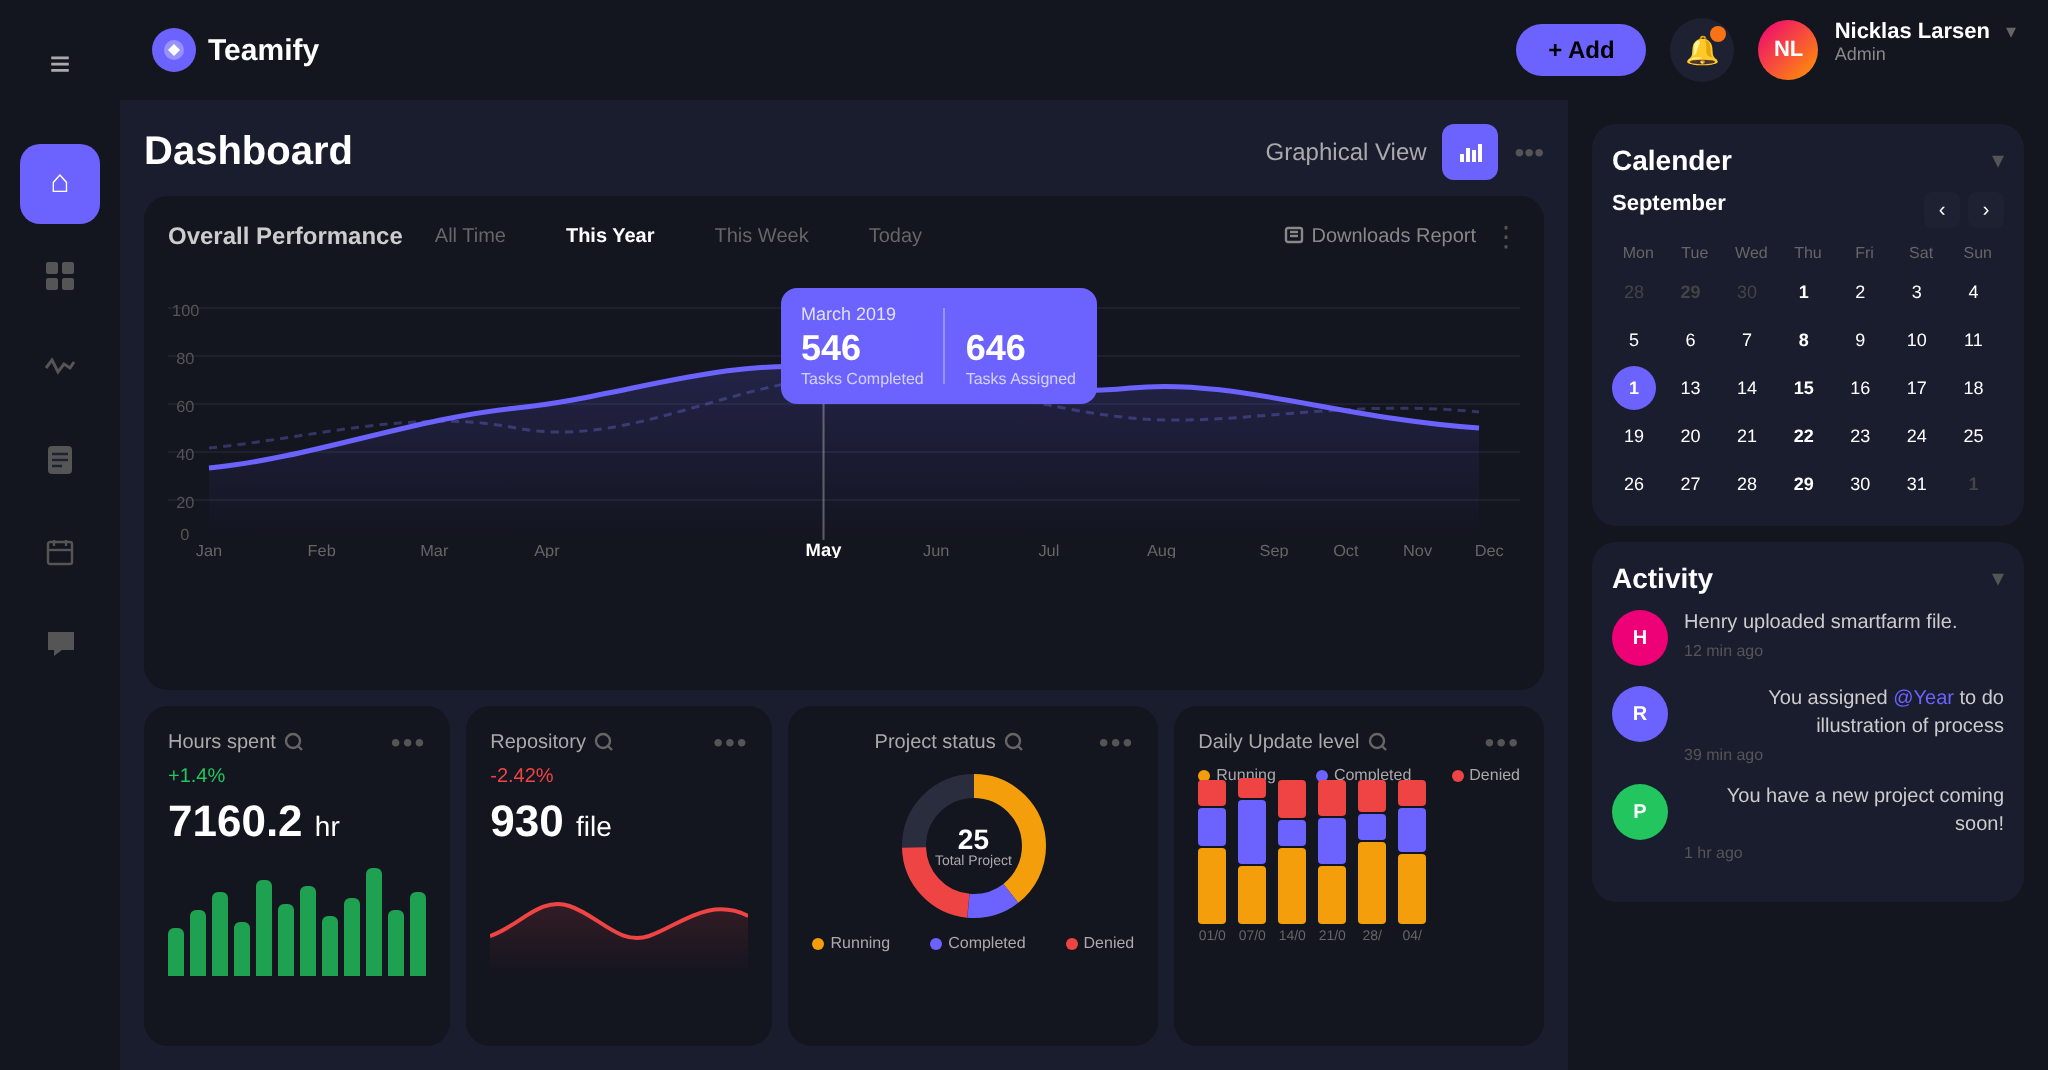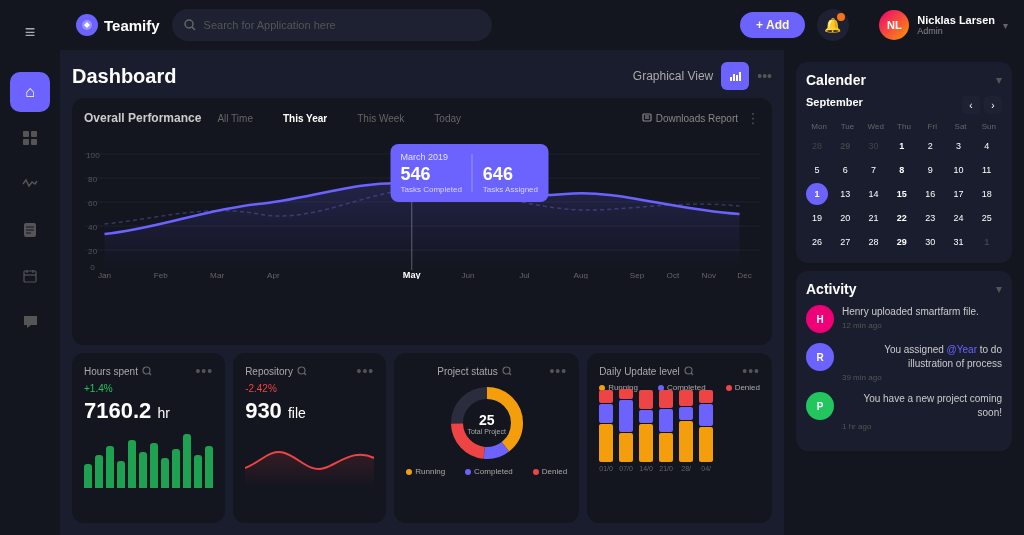--- a/index.html
+++ b/index.html
@@ -90,21 +90,21 @@
       font-size: 12px;
     }
     .header-right {
       margin-left: auto;
       display: flex;
       align-items: center;
       gap: 12px;
     }
     .add-btn {
       background: #6c63ff;
-      color: #fef9c3;
+      color: #000000;
       border: none;
       border-radius: 20px;
       padding: 6px 16px;
       font-size: 12px;
       font-weight: 600;
       cursor: pointer;
       display: flex;
       align-items: center;
       gap: 4px;
     }
@@ -124,24 +124,22 @@
       width: 8px;
       height: 8px;
       background: #f97316;
       border-radius: 50%;
       position: absolute;
       top: 4px;
       right: 4px;
     }
     .user-info {
       display: flex;
-      align-items: center;
       gap: 8px;
       cursor: pointer;
-      margin-left: 18px;
     }
     .user-avatar {
       width: 30px;
       height: 30px;
       border-radius: 50%;
       background: linear-gradient(135deg, #e07, #f90);
       display: flex;
       align-items: center;
       justify-content: center;
       font-size: 11px;
@@ -579,27 +577,20 @@
 
   <div class="header">
     <div class="header-logo">
       <div class="header-logo-icon">
         <svg width="12" height="12" viewBox="0 0 12 12">
             <circle cx="6" cy="6" r="5" fill="#fff" opacity="0.3"></circle>
             <path d="M3 6 L6 3 L9 6 L6 9 Z" fill="#fff"></path>
           </svg>
       </div>
       <span>Teamify</span>
-    </div>
-    <div class="search-bar">
-      <svg width="12" height="12" viewBox="0 0 12 12" fill="none" stroke="#666" stroke-width="1.5">
-          <circle cx="5" cy="5" r="4"></circle>
-          <line x1="8" y1="8" x2="11" y2="11"></line>
-        </svg>
-      <span style="color:#555;font-size:11px;">Search for Application here</span>
     </div>
     <div class="header-right">
       <button class="add-btn">+ Add</button>
       <div class="notif-icon">
         🔔
         <div class="notif-dot"></div>
       </div>
       <div class="user-info">
         <div class="user-avatar">NL</div>
         <div class="user-name-block">

